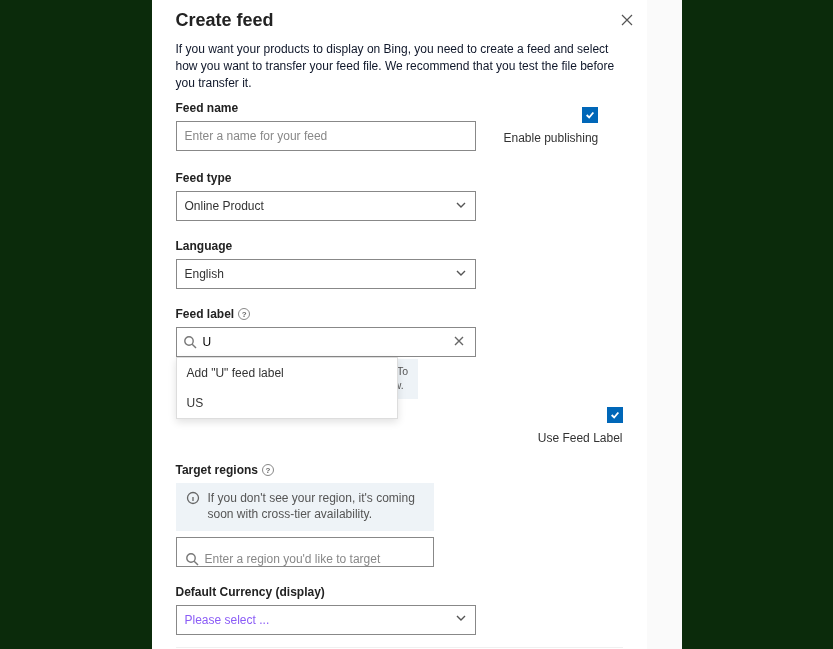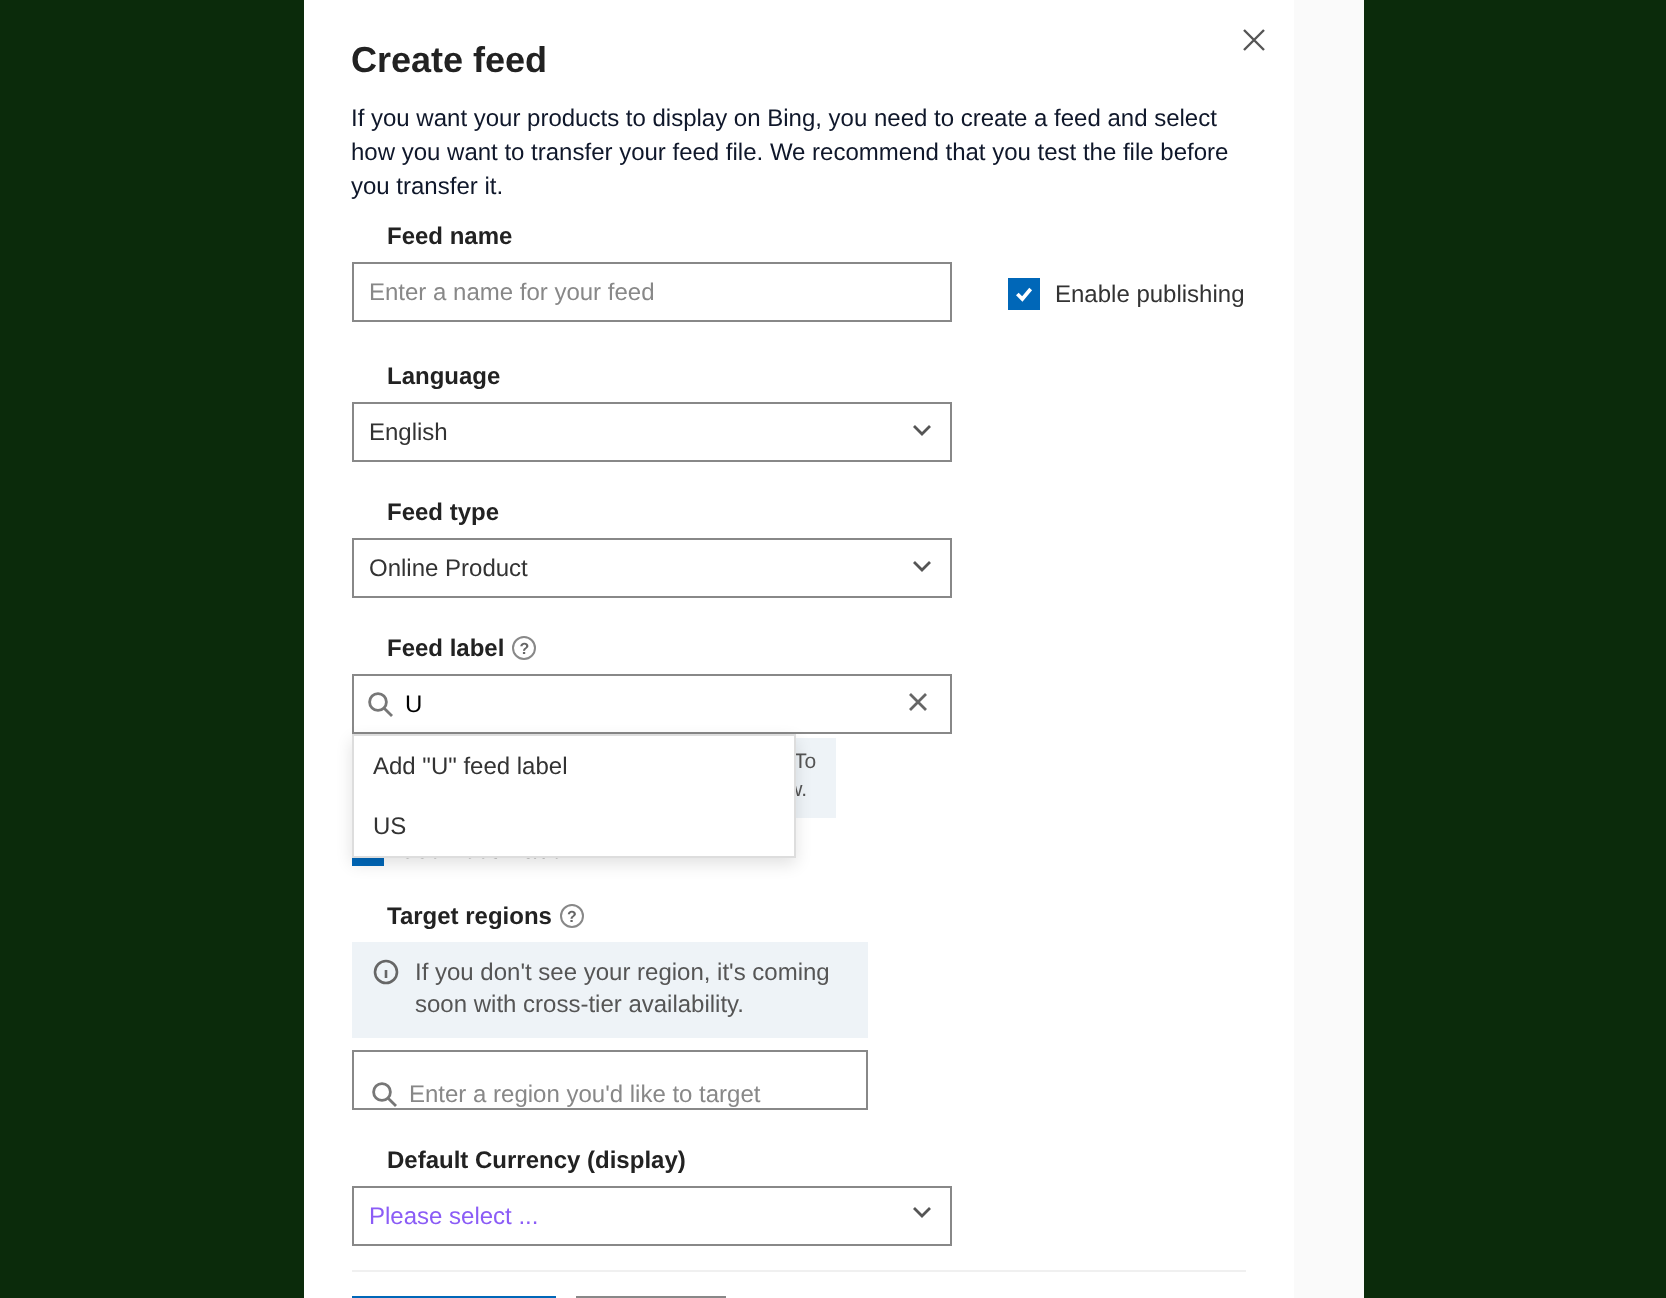--- a/index.html
+++ b/index.html
@@ -19,21 +19,21 @@
     height: 649px;
     position: relative;
     display: flex;
     justify-content: flex-start;
   }
   .panel {
     background: #fff;
     width: 495px;
     height: 649px;
     position: relative;
-    padding: 20px 24px 16px 24px;
+    padding: 10px 24px 16px 24px;
   }
   .close-x {
     position: absolute;
     top: 10px;
     right: 10px;
     width: 20px;
     height: 20px;
     cursor: pointer;
     color: #444;
     display:flex;align-items:center;justify-content:center;
@@ -52,21 +52,20 @@
     margin-bottom: 10px;
   }
   .field-label {
     font-size: 12px;
     font-weight: 600;
     color: #222;
     margin-bottom: 6px;
     display: flex;
     align-items: center;
     gap: 4px;
-    margin-left: 18px;
   }
   .help-icon {
     display:inline-flex; width:12px; height:12px; border:1px solid #888; border-radius:50%;
     align-items:center; justify-content:center; font-size:8px; color:#666;
   }
   .group { margin-bottom: 18px; }
   .row-name { display:flex; align-items:flex-end; gap:28px; margin-bottom: 20px; }
   .text-input, .select-box, .combo-box {
     height: 30px;
     border: 1px solid #888;
@@ -84,21 +83,21 @@
   }
   .text-input input::placeholder { color:#888; }
   .select-box { justify-content: space-between; cursor:pointer; }
   .chev { display:inline-block; }
   .chev svg { width:12px; height:12px; stroke:#555; stroke-width:1.4; fill:none; }
   .checkbox {
     width:16px; height:16px; background:#0067b8; display:inline-flex; align-items:center; justify-content:center;
     cursor:pointer; flex-shrink:0;
   }
   .checkbox svg { width:10px; height:10px; stroke:#fff; stroke-width:2.2; fill:none; }
-  .chk-row { display:flex; align-items:center; gap:8px; }
+  .chk-row { display:flex; align-items:flex-end; gap:8px;flex-direction:column; }
   .chk-label { font-size:12px; color:#333; }
 
   .combo-wrap { position: relative; width:258px; }
   .combo-box { padding-left: 6px; gap:6px; }
   .search-ic { display:inline-flex; width:14px; height:14px; }
   .search-ic svg { stroke:#777; stroke-width:1.4; fill:none; width:14px; height:14px; }
   .combo-box input { border:none; outline:none; flex:1; font-size:12px; background:transparent; }
   .clear-ic { display:inline-flex; width:14px; height:14px; cursor:pointer; }
   .clear-ic svg { stroke:#666; stroke-width:1.4; width:12px; height:12px; }
   .dropdown {
@@ -163,35 +162,35 @@
         <span class="checkbox">
           <svg viewBox="0 0 12 12">
               <path d="M2 6 L5 9 L10 3"></path>
             </svg>
         </span>
         <span class="chk-label">Enable publishing</span>
       </div>
     </div>
 
     <div class="group">
+      <div class="field-label">Feed type</div>
+      <div class="select-box">
+        <span>Online Product</span>
+        <span class="chev">
+          <svg viewBox="0 0 12 12">
+              <path d="M2 4 L6 8 L10 4"></path>
+            </svg>
+        </span>
+      </div>
+    </div>
+
+    <div class="group">
       <div class="field-label">Language</div>
       <div class="select-box">
         <span>English</span>
-        <span class="chev">
-          <svg viewBox="0 0 12 12">
-              <path d="M2 4 L6 8 L10 4"></path>
-            </svg>
-        </span>
-      </div>
-    </div>
-
-    <div class="group">
-      <div class="field-label">Feed type</div>
-      <div class="select-box">
-        <span>Online Product</span>
         <span class="chev">
           <svg viewBox="0 0 12 12">
               <path d="M2 4 L6 8 L10 4"></path>
             </svg>
         </span>
       </div>
     </div>
 
     <div class="group" style="position:relative;">
       <div class="field-label">

